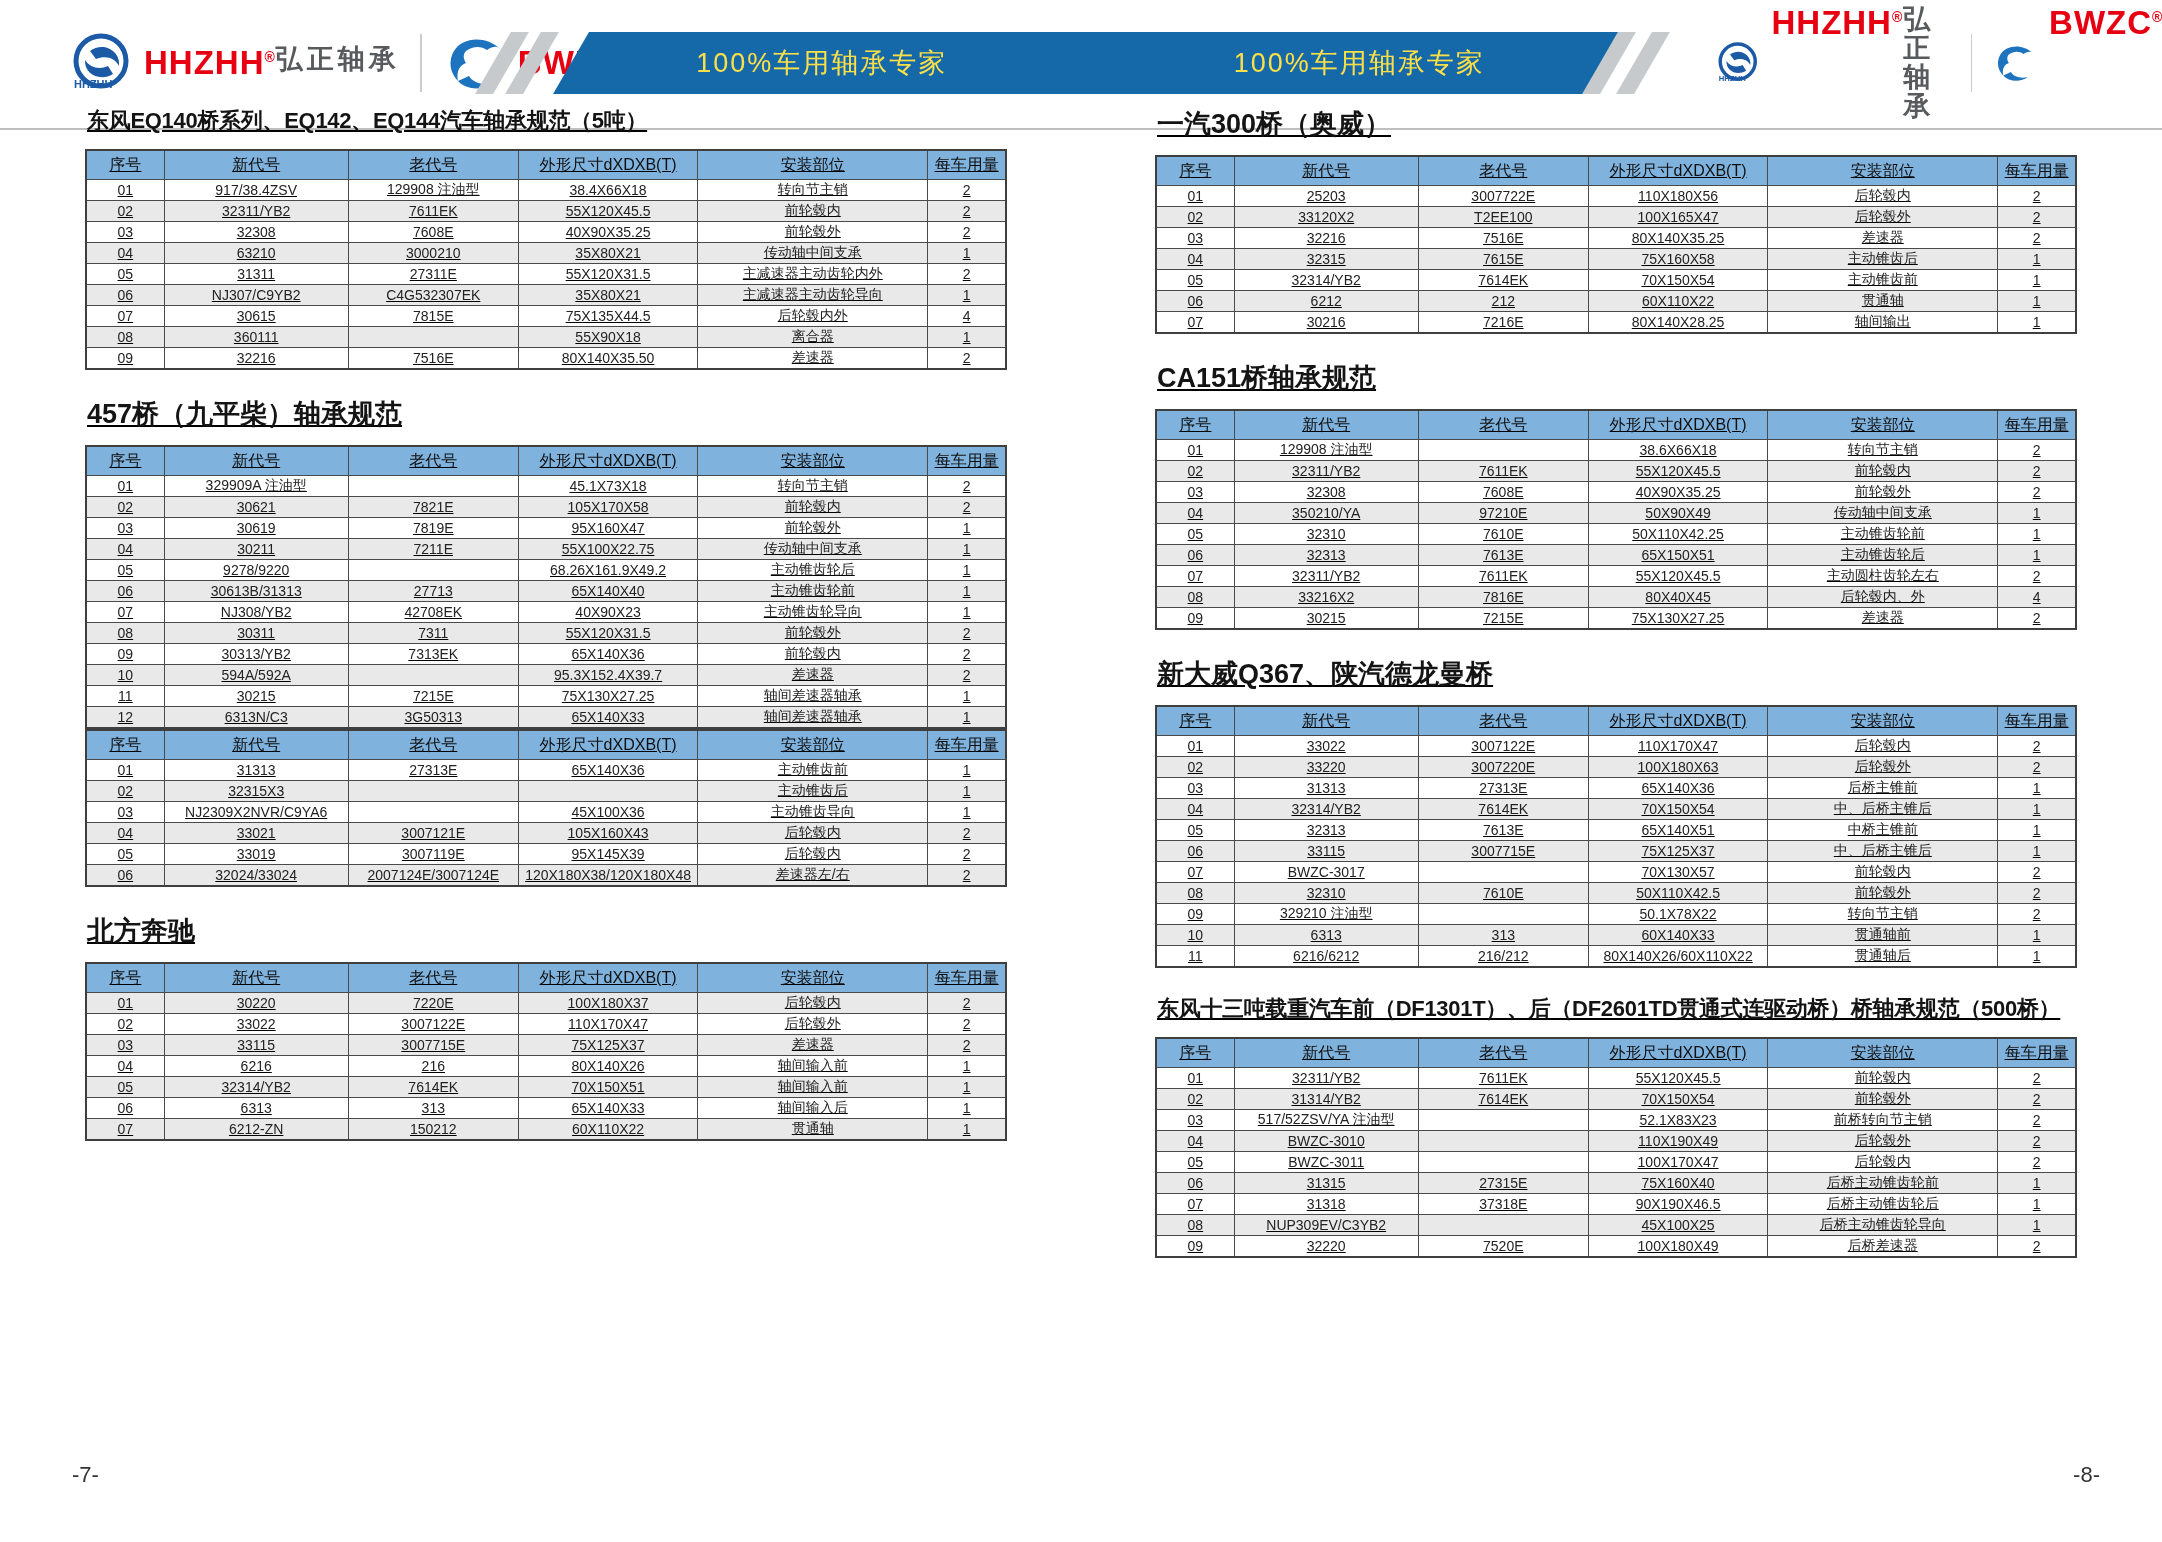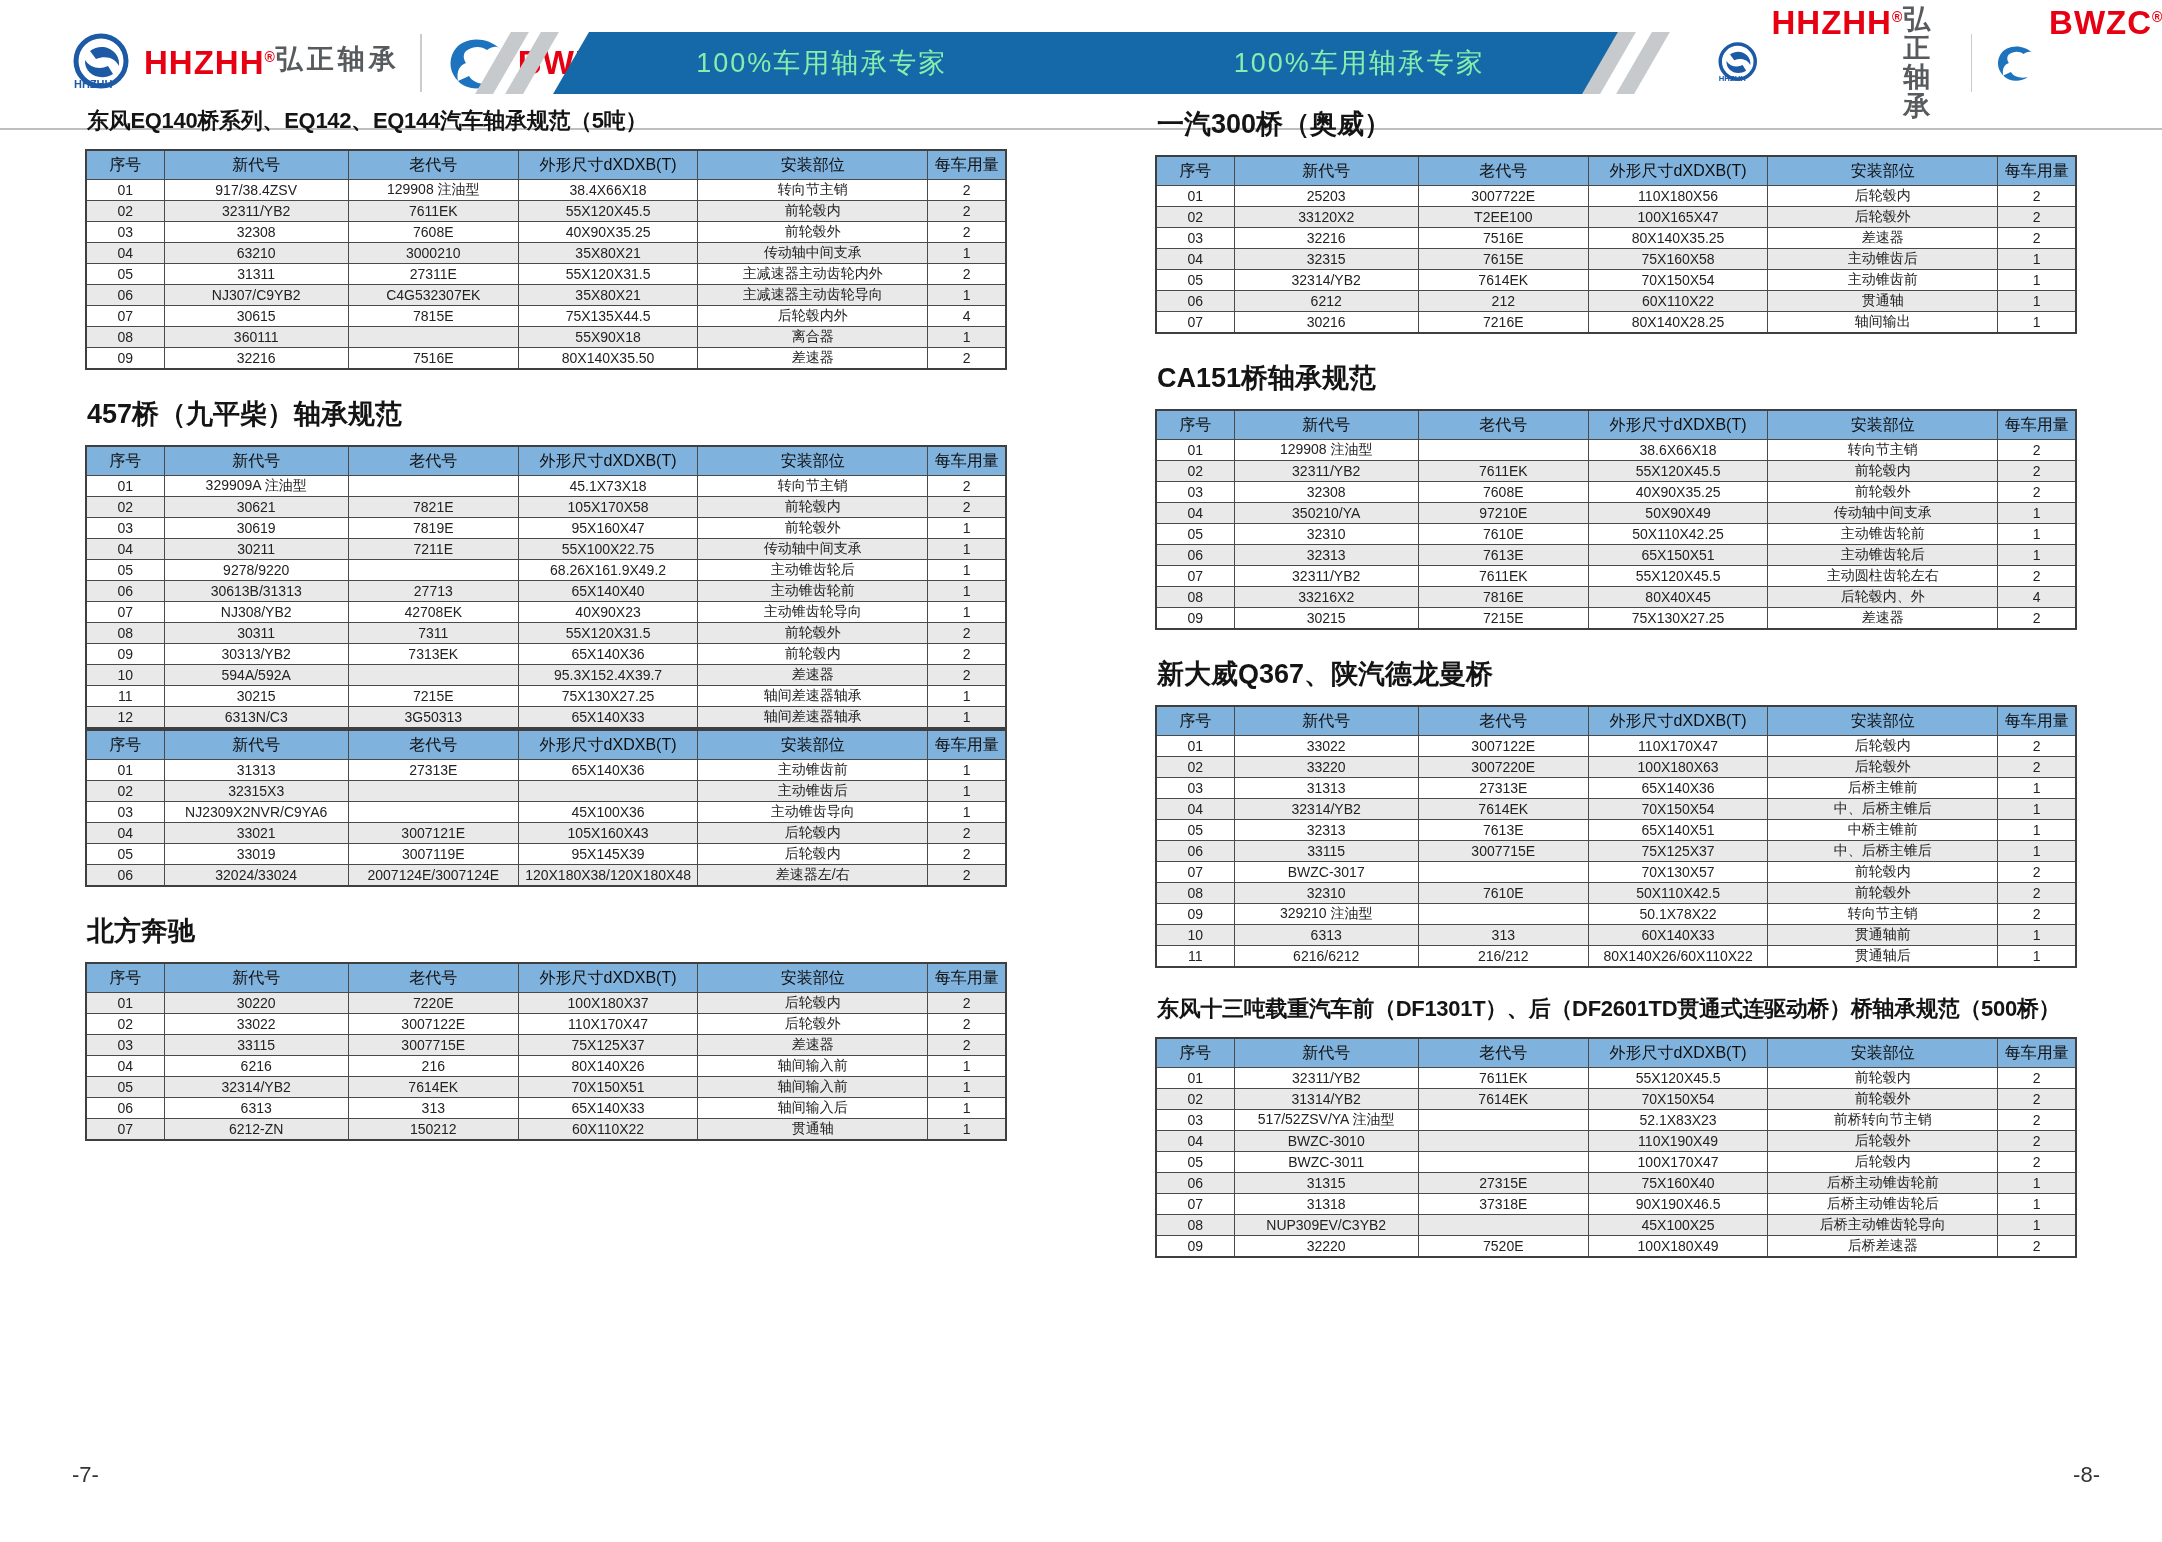--- a/index.html
+++ b/index.html
@@ -16,25 +16,25 @@
   .brand-text{display:flex;flex-direction:row;line-height:1.08;}
   .brand-abbr{color:var(--brand-red,#e60012);font-weight:bold;font-size:33px;letter-spacing:1px;}
   .brand-abbr sup{font-size:14px;vertical-align:super;}
   .brand-name{color:var(--brand-gray,#585b5e);font-weight:bold;font-size:27px;letter-spacing:4px;}
   .brand-divider{width:2px;height:58px;background:#cccccc;margin:0 8px;}
   .banner{position:absolute;left:553px;top:32px;width:1075px;height:62px;
     background:var(--banner-blue,#1569a9);
     clip-path:polygon(36px 0,100% 0,calc(100% - 36px) 100%,0 100%);
     display:flex;z-index:1;}
   .banner-text{width:50%;display:flex;align-items:center;justify-content:center;
-    color:#86efac;font-size:27px;letter-spacing:2px;}
+    color:#fde047;font-size:27px;letter-spacing:2px;}
   .stripe{position:absolute;top:32px;height:62px;width:18px;
     background:var(--stripe-gray,#c6cacd);transform:skewX(-30deg);z-index:2;}
   
-  .page-col{position:absolute;top:102px;width:922px;}
+  .page-col{position:absolute;top:102px;width:922px;text-decoration:underline;}
   .page-col.left{left:85px;}
   .page-col.right{left:1155px;}
   .section-title{font-size:27px;font-weight:bold;color:#141414;margin:26px 0 13px 2px;
     white-space:nowrap;}
   .section-title.long{font-size:22px;letter-spacing:-0.3px;}
   section:first-child .section-title{margin-top:4px;}
   table.spec{width:100%;border-collapse:collapse;table-layout:fixed;
     border:2px solid #3f3f3f;}
   table.spec th{background:var(--table-header-blue,#7fb2dd);font-size:16px;font-weight:500;
     height:28px;color:#101010;}

